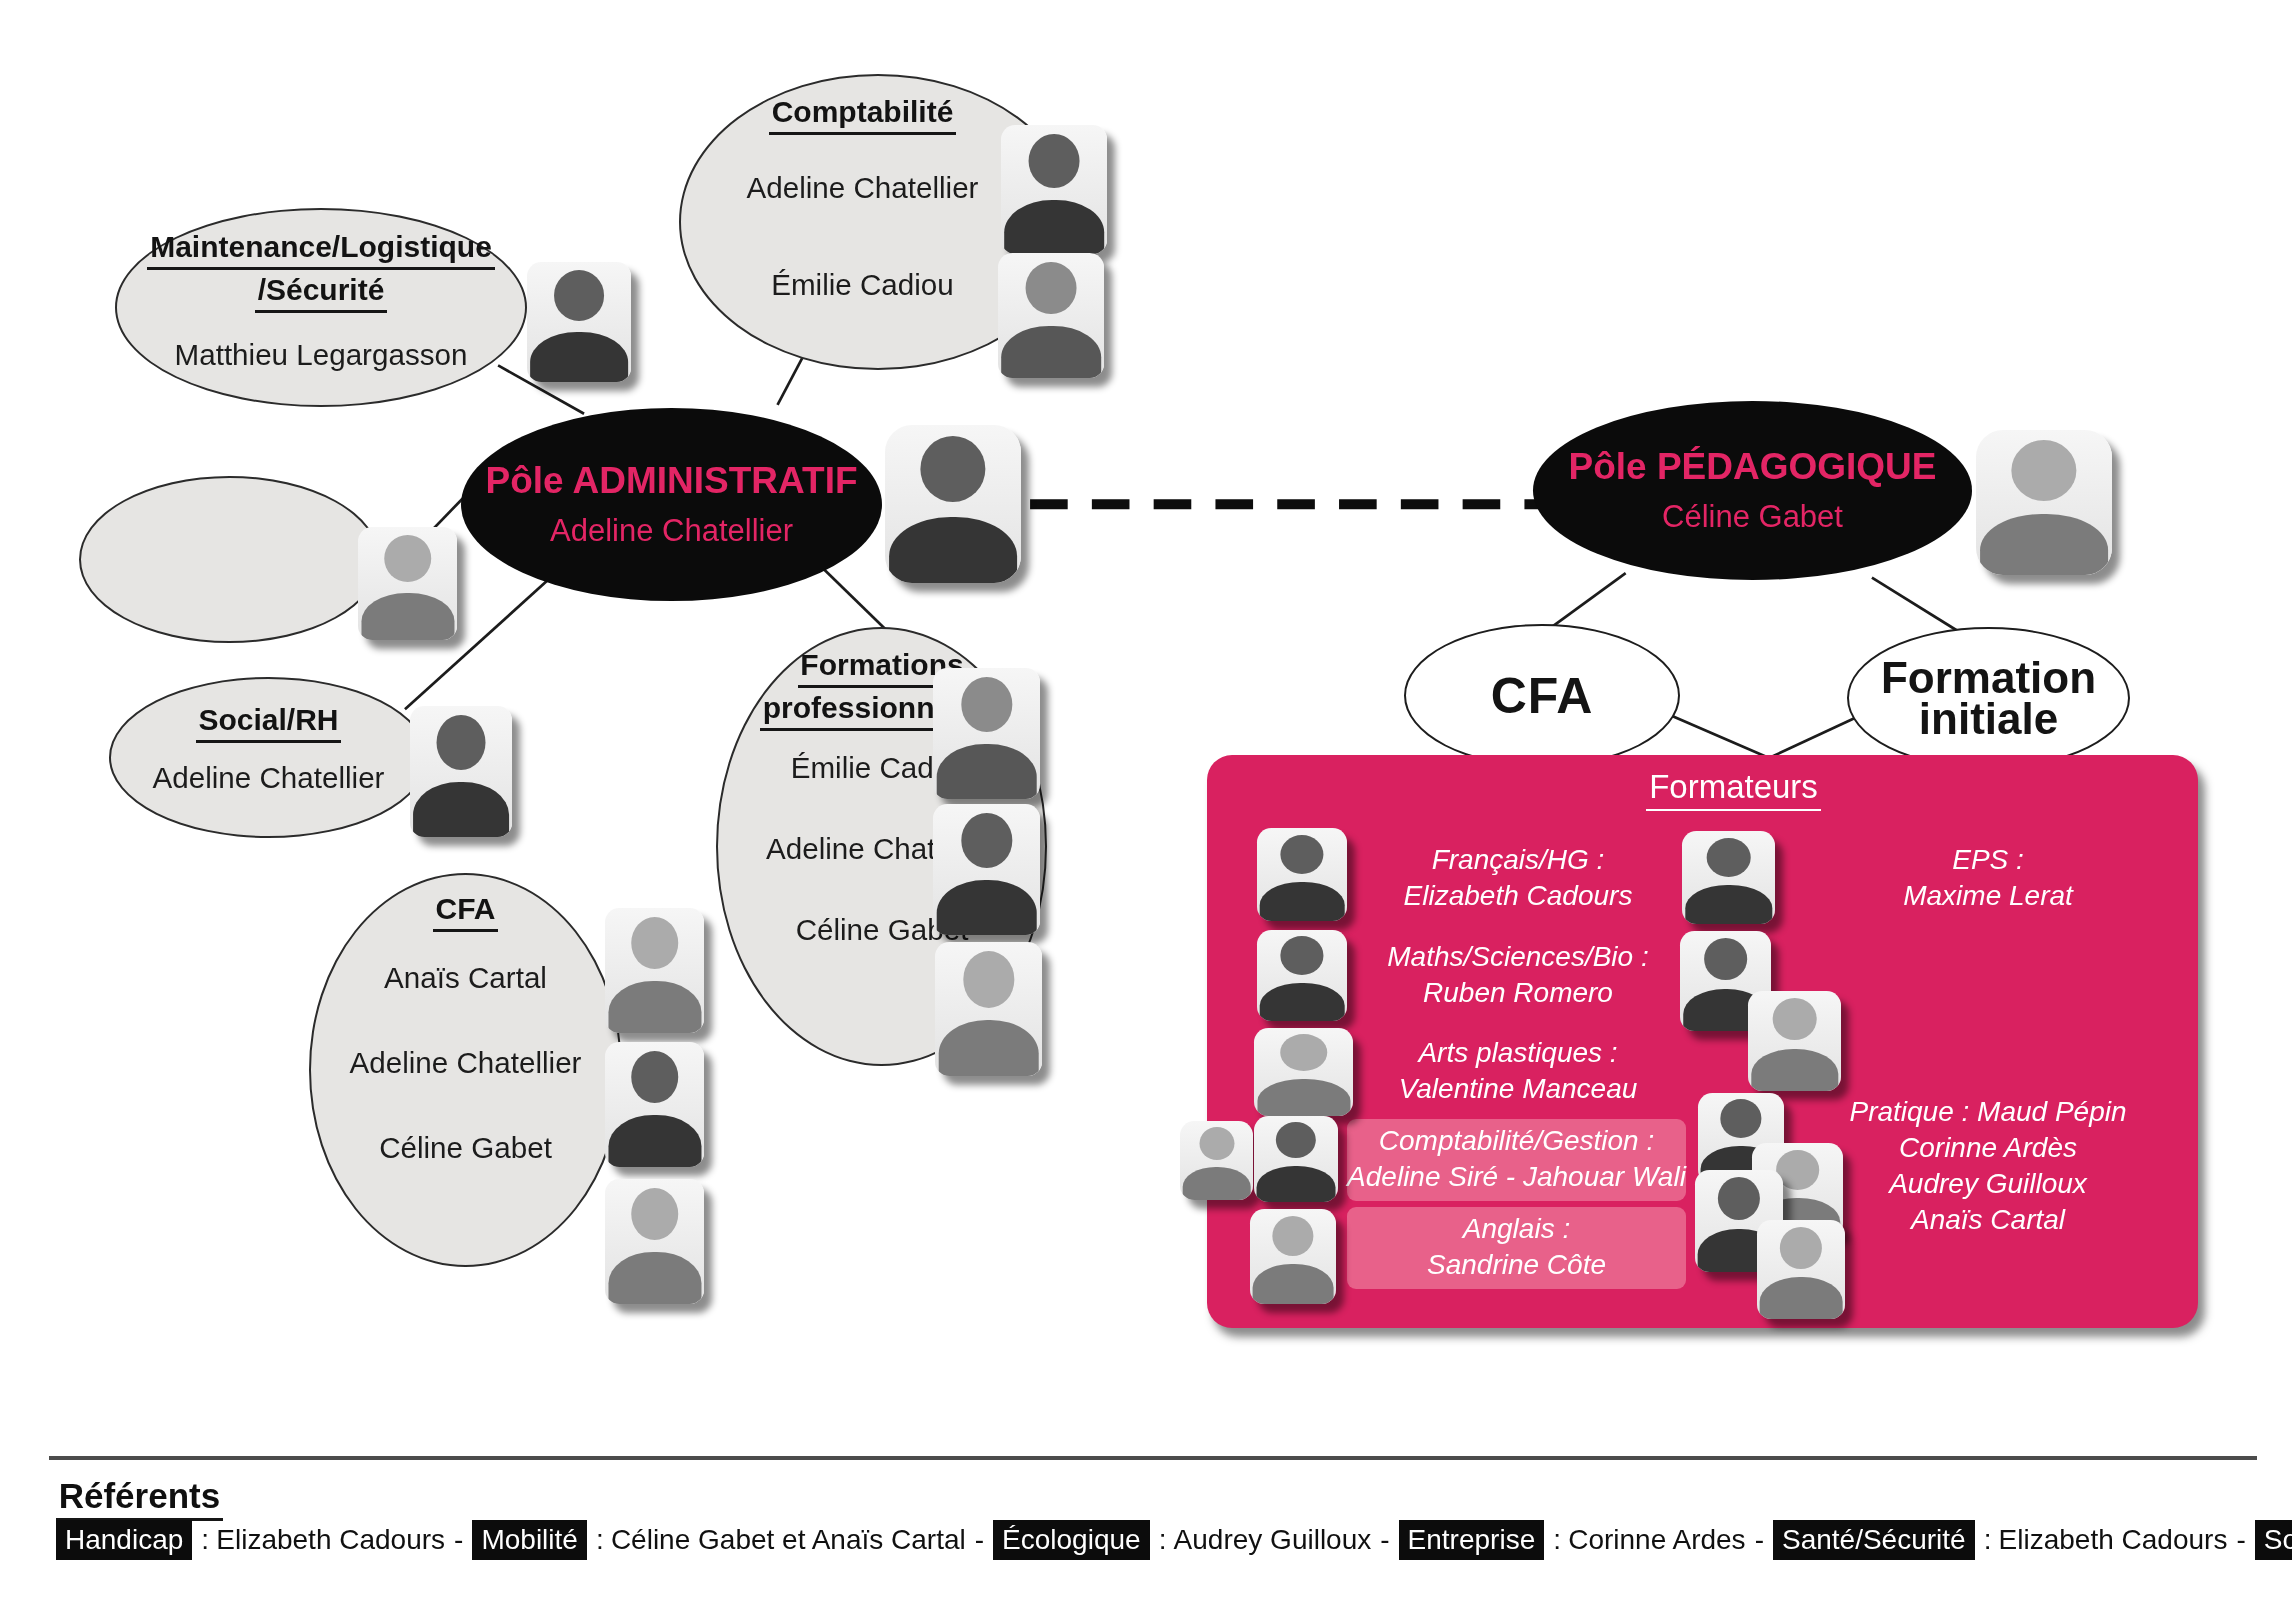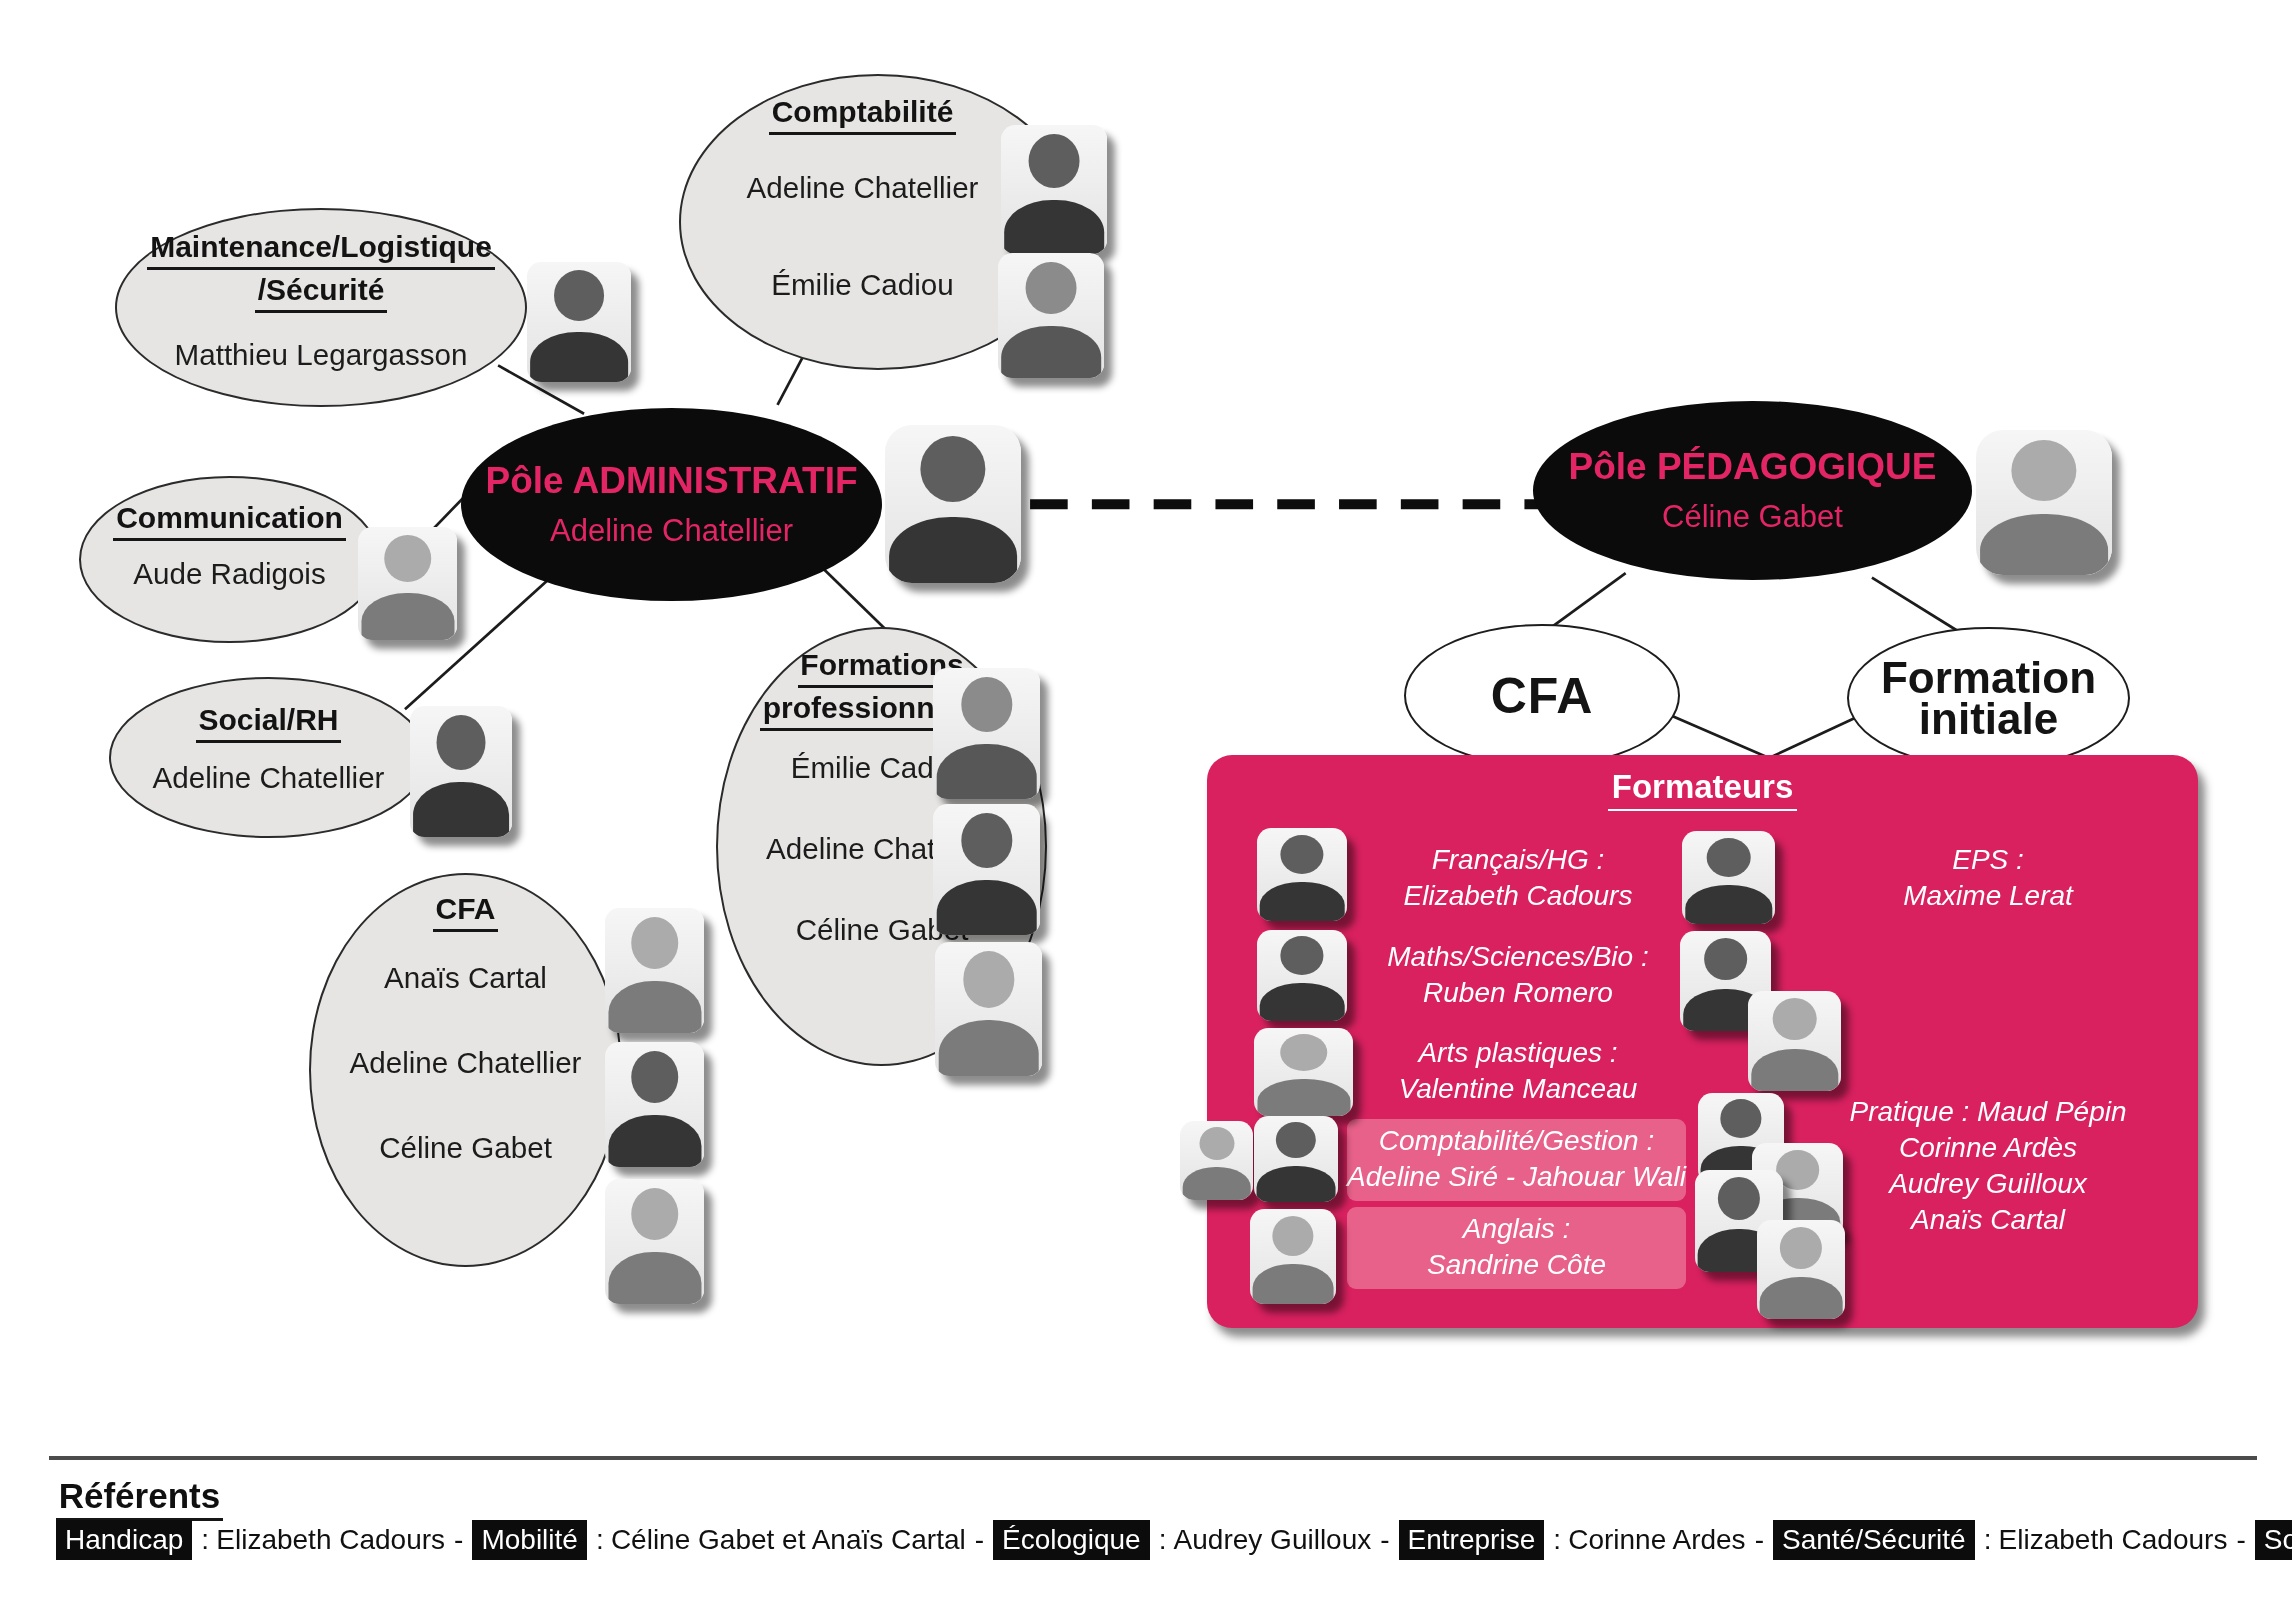--- a/index.html
+++ b/index.html
@@ -31,21 +31,21 @@
          width:48%;height:42%;border-radius:50%;background:#8b8b8b;}
   .photo::after{content:"";position:absolute;bottom:-10%;left:50%;transform:translateX(-50%);
          width:94%;height:52%;border-radius:48% 48% 9px 9px;background:#575757;}
   .photo.dk::before{background:#5e5e5e}.photo.dk::after{background:#353535}
   .photo.lt::before{background:#ababab}.photo.lt::after{background:#7b7b7b}
   .photo.rnd{border-radius:27px;}
 
   
   .pink-box{position:absolute;background:#d92160;border-radius:25px;
             box-shadow:6.3px 9px 9px rgba(45,45,45,0.55);}
-  .fmt-title{position:absolute;color:#ffffff;font-size:33px;font-weight:bold;text-align:center;}
+  .fmt-title{position:absolute;color:#ffffff;font-size:33px;font-weight:normal;text-align:center;padding-left:31px;}
   .fmt-text{position:absolute;color:#ffffff;font-size:28px;line-height:36px;text-align:center;font-style:italic;}
   .hl{position:absolute;background:#e8618a;border-radius:9px;}
 
   
   .ref-rule{position:absolute;background:#4c4c4c;}
   .ref-heading{position:absolute;font-size:35px;font-weight:bold;color:#101010;}
   .ref-heading .u{border-bottom-width:3.6px;padding-bottom:1.8px;}
   .ref-line{position:absolute;font-size:28px;color:#101010;white-space:nowrap;}
   .tag{background:#0c0c0c;color:#ffffff;padding:3.6px 9px 5.4px;}
   .colon{margin:0 7.2px 0 9px;}
@@ -82,24 +82,20 @@
   <div class="ellipse gray" style="left:679px;top:74px;width:398px;height:296px;"></div>
   <div class="ecnt" style="left:697px;top:92px;width:331px;">
     <div class="etitle"><span class="u">Comptabilité</span></div>
     <div class="ename" style="margin-top:34px;">Adeline Chatellier</div>
     <div class="ename" style="margin-top:59px;">Émilie Cadiou</div>
   </div>
   <div class="photo dk" style="left:1001px;top:125px;width:106px;height:129px;"></div>
   <div class="photo" style="left:998px;top:253px;width:106px;height:125px;"></div>
 
   <div class="ellipse gray" style="left:79px;top:476px;width:301px;height:167px;"></div>
-  <div class="ecnt" style="left:90px;top:498px;width:279px;">
-    <div class="etitle"><span class="u">Communication</span></div>
-    <div class="ename" style="margin-top:14.3px;">Aude Radigois</div>
-  </div>
   <div class="photo lt" style="left:358px;top:527px;width:99px;height:113px;"></div>
 
   <div class="ellipse gray" style="left:109px;top:677px;width:319px;height:161px;"></div>
   <div class="ecnt" style="left:120px;top:700px;width:297px;">
     <div class="etitle"><span class="u">Social/RH</span></div>
     <div class="ename" style="margin-top:16px;">Adeline Chatellier</div>
   </div>
   <div class="photo dk" style="left:410px;top:706px;width:102px;height:131px;"></div>
 
   <div class="ellipse blackell" style="left:461px;top:408px;width:421px;height:193px;"></div>

